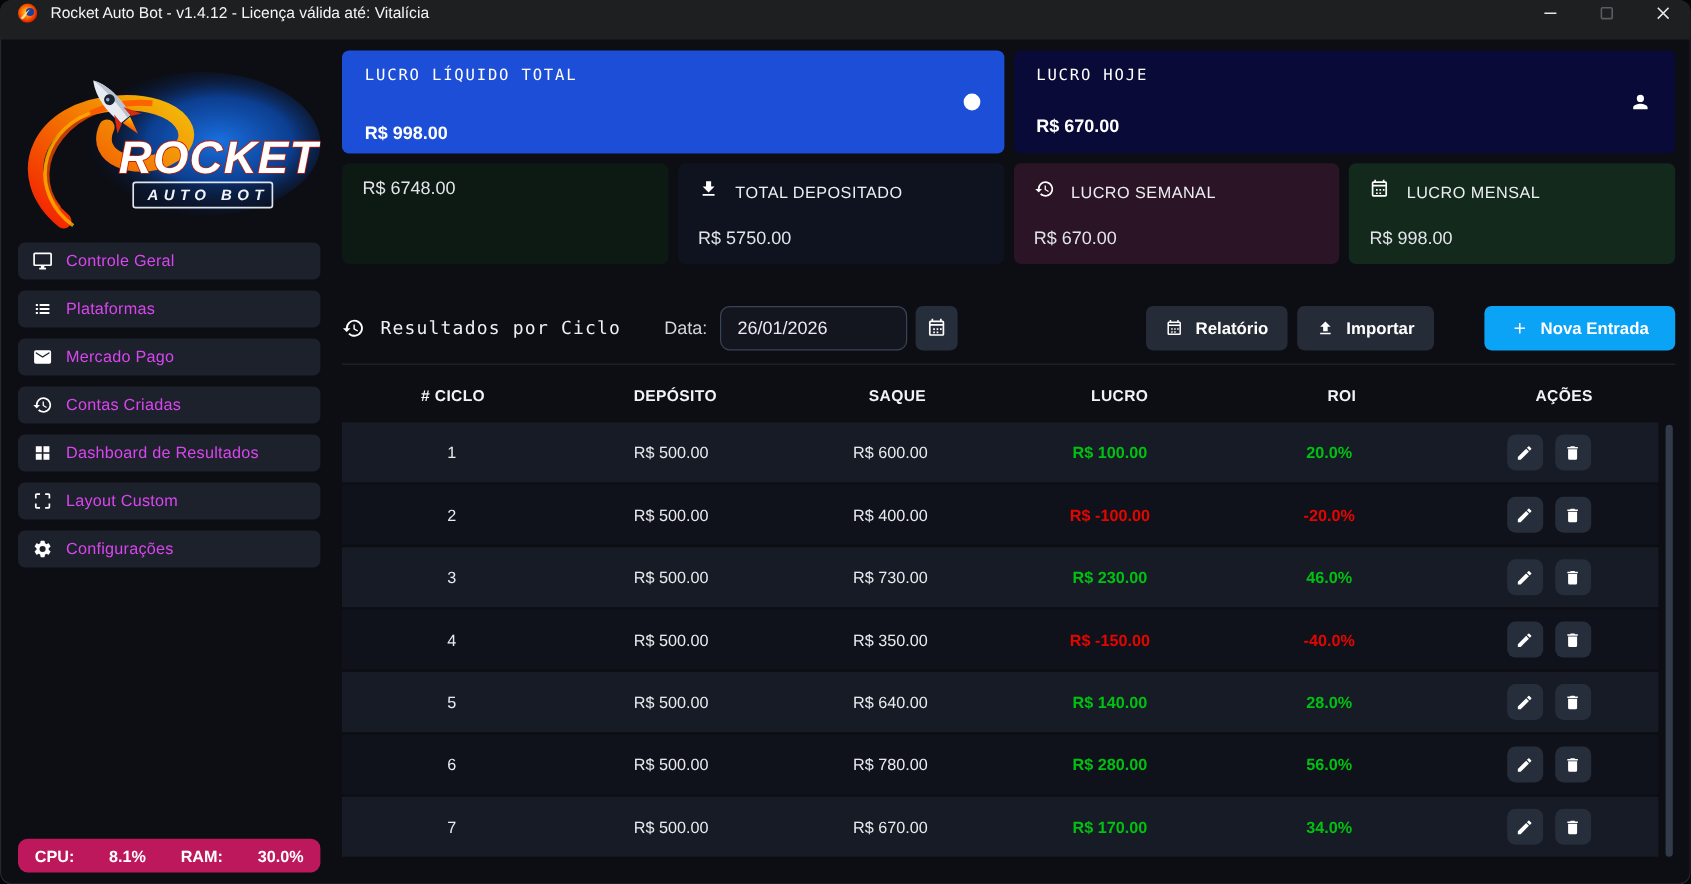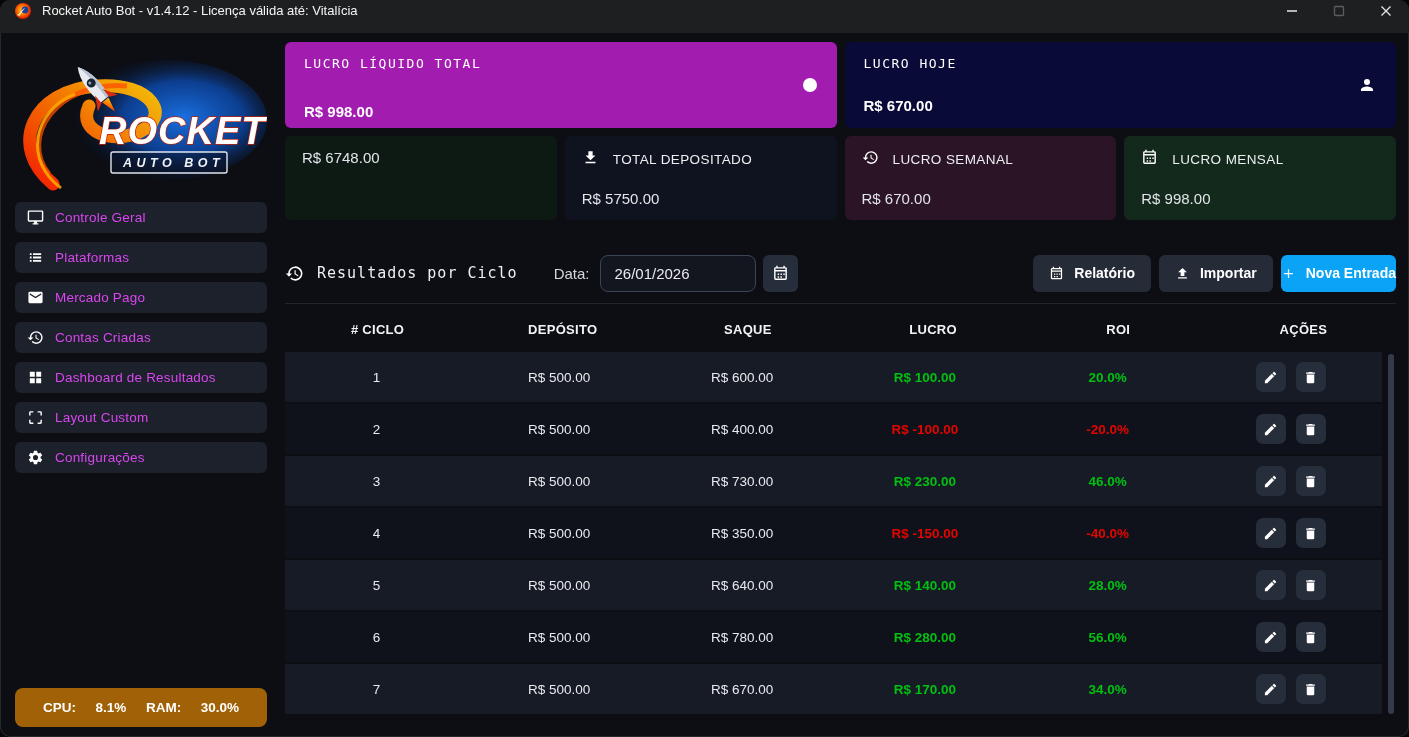--- a/index.html
+++ b/index.html
@@ -25,22 +25,22 @@
   .sidebar { width:252px; flex:0 0 252px; display:flex; flex-direction:column; }
   .main { flex:1; display:flex; flex-direction:column; min-width:0; }
 
   
   .logo-box { height:150px; margin-bottom:10px; }
   .nav-item { height:31px; background:#1c212b; border-radius:6px; display:flex;
     align-items:center; gap:11px; padding:0 12px; margin-bottom:9px; cursor:pointer; }
   .nav-icon { display:flex; color:#fff; }
   .nav-icon svg { width:17px; height:17px; fill:currentColor; }
   .nav-label { font-weight:normal; font-size:13.5px; color:#d946ef; letter-spacing:.2px; }
-  .stats { margin-top:auto; height:39px; background:#a16207; border-radius:8px;
-    display:flex; align-items:center; justify-content:space-between; padding:0 28px;
+  .stats { margin-top:auto; height:28px; background:#be185d; border-radius:8px;
+    display:flex; align-items:center; justify-content:space-between; padding:0 14px;
     font-weight:bold; font-size:13.5px; color:#fff; }
 
   
   .row1 { display:flex; gap:8px; height:86px; flex:0 0 86px; }
   .card { border-radius:6px; }
   .card.big { flex:1; position:relative; padding:14px 19px; display:flex;
     flex-direction:column; justify-content:space-between; }
   .card-label-mono { font-family:"DejaVu Sans Mono","Liberation Mono",monospace;
     font-size:13px; color:#fff; letter-spacing:1.5px; }
   .card-value { font-weight:bold; font-size:15px; color:#fff; }
@@ -69,21 +69,21 @@
     border-radius:8px; color:#e9eaee; font-size:15px; padding:0 13px;
     font-family:"Liberation Sans",sans-serif; }
   .cal-btn { width:35px; height:37px; margin-left:7px; background:#272e3b; border:none;
     border-radius:6px; color:#fff; display:flex; align-items:center; justify-content:center; cursor:pointer; }
   .cal-btn svg { width:17px; height:17px; fill:#fff; }
   .toolbar { margin-left:auto; display:flex; gap:8px; }
   .btn { height:37px; border-radius:6px; background:#252b37; color:#fff; font-weight:bold;
     font-size:14px; display:inline-flex; align-items:center; gap:10px; padding:0 16px;
     border:none; cursor:pointer; font-family:"Liberation Sans",sans-serif; }
   .btn svg { width:15px; height:15px; fill:#fff; }
-  .btn.primary { background:#0aa3f6; padding:0 0; }
+  .btn.primary { background:#0aa3f6; padding:0 22px;margin-left:34px; }
 
   .divider { height:1px; background:#20252f; margin-top:10px; }
 
   
   .thead { display:grid; grid-template-columns:repeat(6,1fr); height:46px; margin-top:2px;
     align-items:center; text-align:center; font-weight:bold; font-size:13px;
     color:#f2f3f6; letter-spacing:.3px; flex:0 0 46px; }
   .table-wrap { position:relative; padding-right:14px; flex:1; min-height:0; }
   .scroll-thumb { position:absolute; right:2px; top:2px; width:6px; height:360px;
     background:#333b4b; border-radius:3px; }
@@ -242,21 +242,21 @@
         <span>CPU:</span>
         <span>8.1%</span>
         <span>RAM:</span>
         <span>30.0%</span>
       </div>
     </aside>
 
     <main class="main">
 
       <div class="row1">
-        <div class="card big" style="background: #a21caf; gap: 32px;">
+        <div class="card big" style="background: #1d4ed8; gap: 32px;">
           <div class="card-label-mono">LUCRO LÍQUIDO TOTAL</div>
           <div class="card-value">R$ 998.00</div>
           <span class="card-side-icon">
               <span class="white-dot"></span>
             </span>
         </div>
         <div class="card big" style="background: rgb(10, 10, 56);">
           <div class="card-label-mono">LUCRO HOJE</div>
           <div class="card-value">R$ 670.00</div>
           <span class="card-side-icon">

